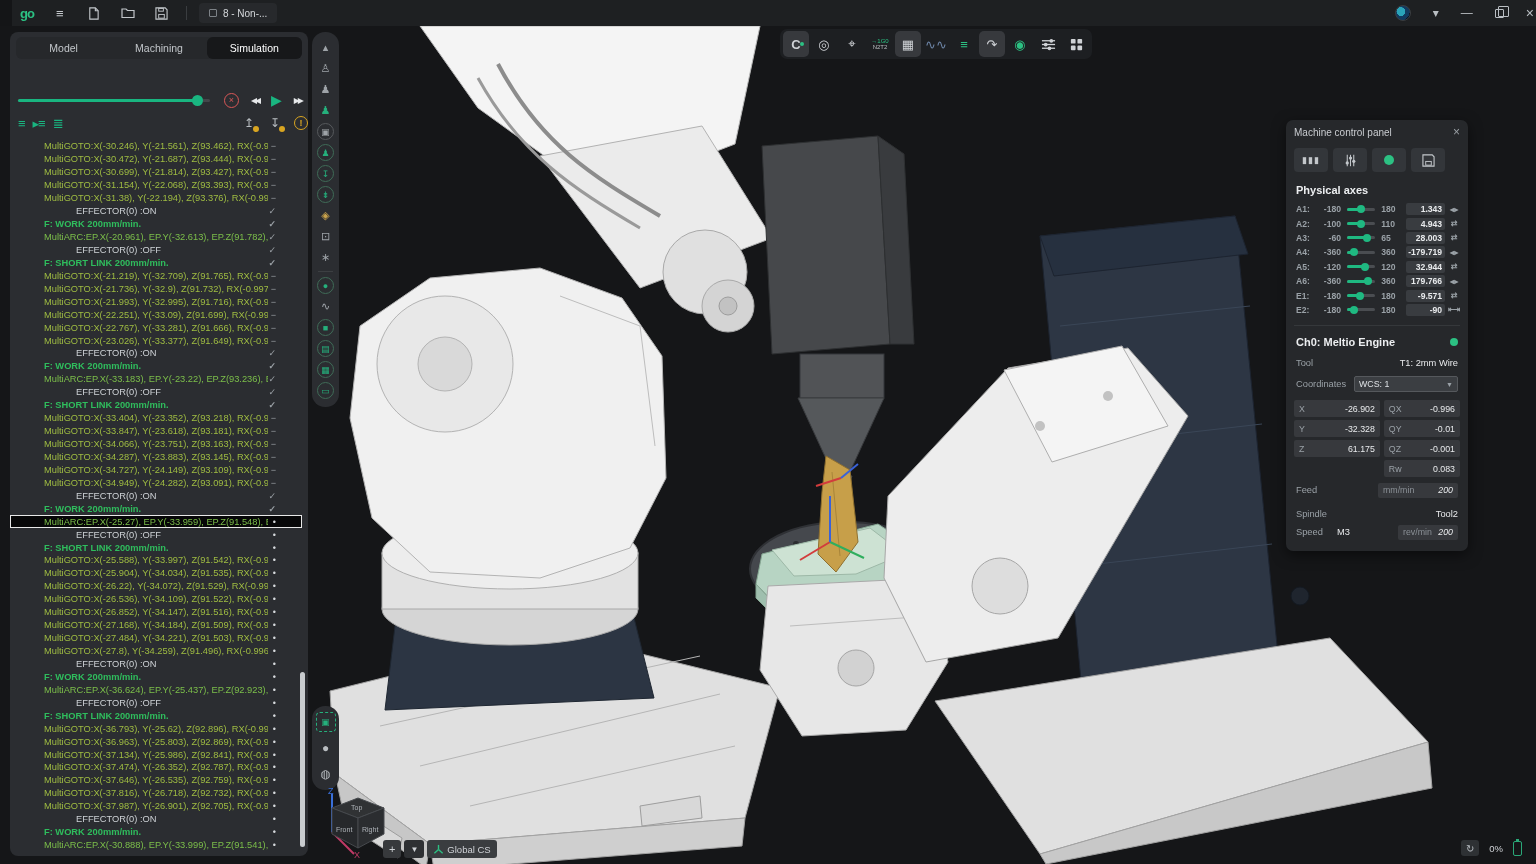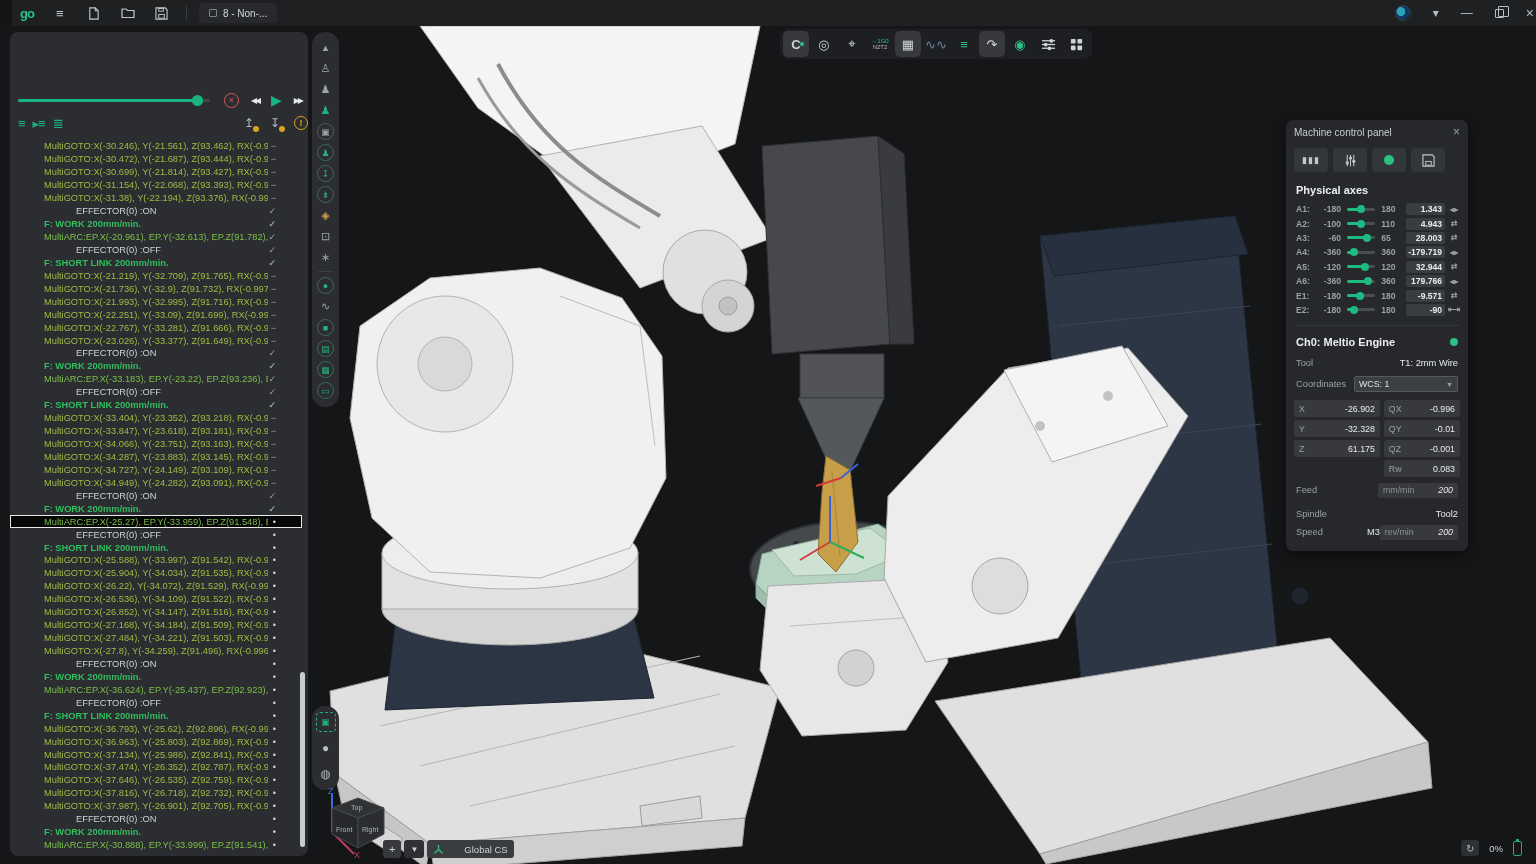--- a/index.html
+++ b/index.html
@@ -121,29 +121,29 @@
   #wcs .chv { margin-left:auto; color:#9aa1a7; font-size:7px; }
   #coordgrid { padding:4px 8px 0 8px; }
   .cgr { display:flex; gap:4px; margin-bottom:3px; }
   .cgc { height:17px; background:#37393d; border-radius:2px; display:flex; align-items:center; font-size:8.8px; padding:0 5px; }
   .cgc.l { width:88px; } .cgc.r { width:78px; }
   .cgc .k { color:#9aa1a7; } .cgc .v { margin-left:auto; color:#e8eaec; }
   .cgc.empty { background:transparent; }
   .unitbox { margin-left:auto; width:80px; height:15px; background:#37393d; border-radius:2px;
     display:flex; align-items:center; font-size:8.8px; padding:0 5px; }
   .unitbox .u { color:#8b9197; } .unitbox .v { margin-left:auto; color:#e8eaec;font-style:italic; }
-  .m3 { margin-left:44px; color:#e8eaec; }
+  .m3 { margin-left:14px; color:#e8eaec; }
 
   
   #cube { position:absolute; left:314px; top:786px; z-index:3; }
   #csbar { position:absolute; left:383px; top:840px; display:flex; gap:3px; z-index:3; }
   .csbtn { height:18px; background:#37393c; border-radius:3px; color:#cfd2d6; font-size:11px;
     display:flex; align-items:center; justify-content:center; padding:0 6px; }
   .csbtn.dark { background:#2e3033; font-size:8px; }
-  #globalcs { display:flex; align-items:center; gap:20px; font-size:9.5px; background:#3a3d40; }
+  #globalcs { display:flex; align-items:center; gap:3px; font-size:9.5px; background:#3a3d40; }
 
   
   #status { position:absolute; right:14px; top:840px; display:flex; align-items:center; gap:10px; z-index:3; }
   #sync { width:18px; height:16px; background:#2e3134; border-radius:3px; color:#b9bec3; font-size:10px;
     display:flex; align-items:center; justify-content:center; }
   #pct { font-size:9.5px; color:#cfd2d6; }
   #batt { width:9px; height:15px; border:1.5px solid #2aa878; border-radius:2px; position:relative; }
   #batt:before { content:""; position:absolute; left:2px; top:-3px; width:3px; height:2px; background:#2aa878; }
 </style>
 </head>
@@ -255,20 +255,25 @@
   <span id="tb-right">
     <span class="avatar"></span>
     <span class="winbtn">▾</span>
     <span class="winbtn">—</span>
     <span class="restore"></span>
     <span class="winbtn" style="font-size:14px;">×</span>
   </span>
 </div>
 
 <div id="lpanel">
+  <div id="ltabs">
+      <div class="ltab">Model</div>
+      <div class="ltab">Machining</div>
+      <div class="ltab active">Simulation</div>
+    </div>
   <div id="playrow">
     <span id="ptrack">
       <span id="pfill" style="width: 93%;"></span>
       <span id="pthumb" style="left: calc(93% - 5px);"></span>
     </span>
     <span id="stopbtn">×</span>
     <span class="pb">◂◂</span>
     <span class="pb play">▶</span>
     <span class="pb">▸▸</span>
   </div>
@@ -758,21 +763,21 @@
       <span class="v">200</span>
     </span>
   </div>
   <div class="mprow" style="margin-top:6px;">
     <span>Spindle</span>
     <span class="rv">Tool2</span>
   </div>
   <div class="mprow">
     <span>Speed</span>
     <span class="m3">M3</span>
-    <span class="unitbox" style="width:104px;">
+    <span class="unitbox" style="width:60px;">
       <span class="u">rev/min</span>
       <span class="v">200</span>
     </span>
   </div>
 </div>
 
 <div id="cube">
   <svg width="86" height="74" viewBox="0 0 86 74">
     <line x1="18" y1="46" x2="18" y2="8" stroke="#3a6fd8" stroke-width="2"></line>
     <text x="14" y="8" font-size="9" fill="#3a6fd8" font-family="Liberation Sans">Z</text>

